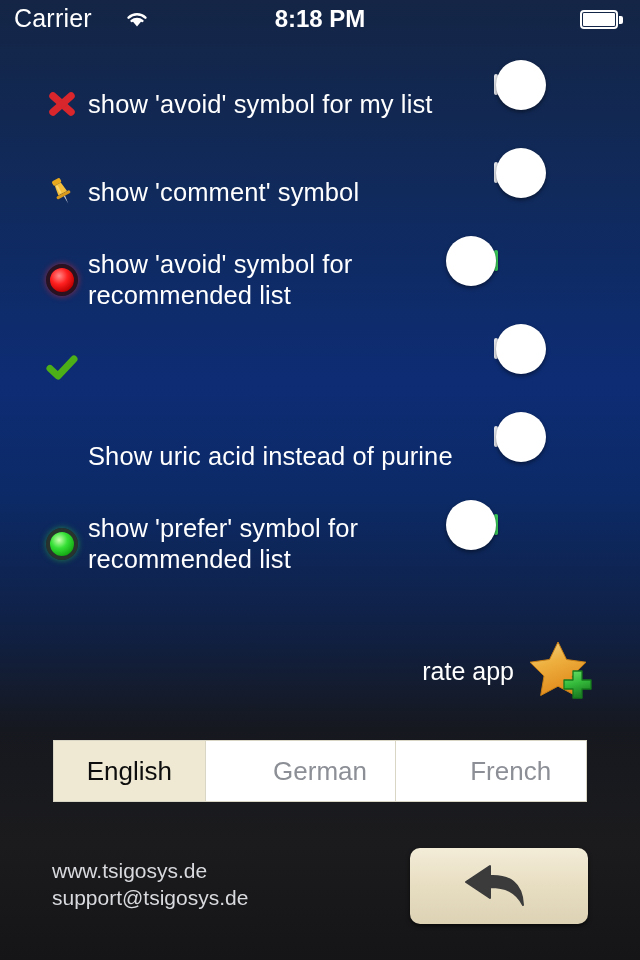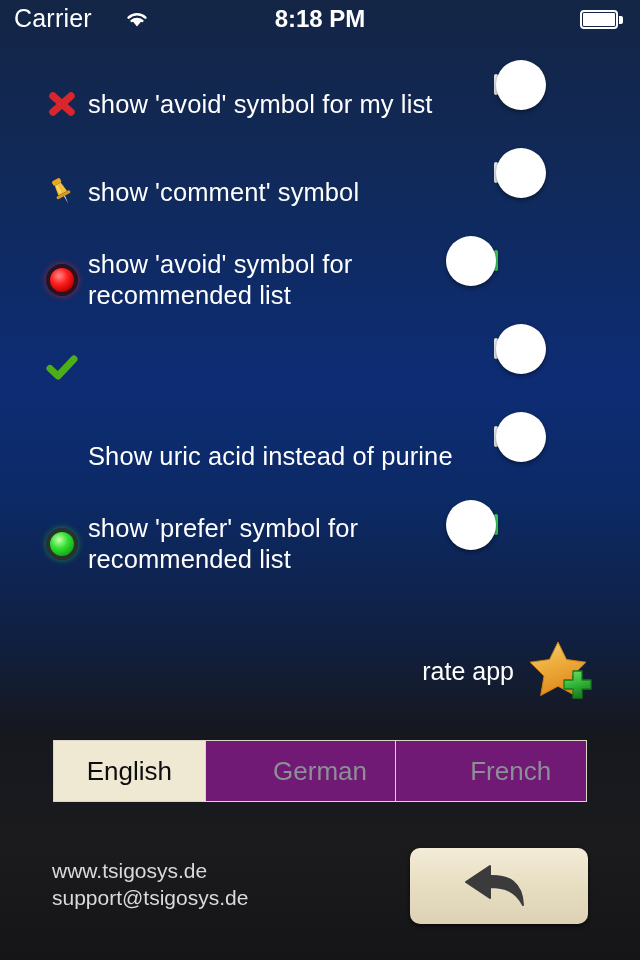--- a/index.html
+++ b/index.html
@@ -245,21 +245,21 @@
     font-size: 26px;
     box-sizing: border-box;
     border-right: 1px solid #d9d6c6;
   }
   .segment:last-child { border-right: none; }
   .segment.selected {
     background: #efe9d4;
     color: #0d0d0d;
   }
   .segment.unselected {
-    background: #701a75;
+    background: #ffffff;
     color: #8c8f96;
     padding-left: 39px;
   }
 
   
   #footer-links {
     position: absolute;
     left: 52px;
     top: 857px;
     color: #d9dade;

